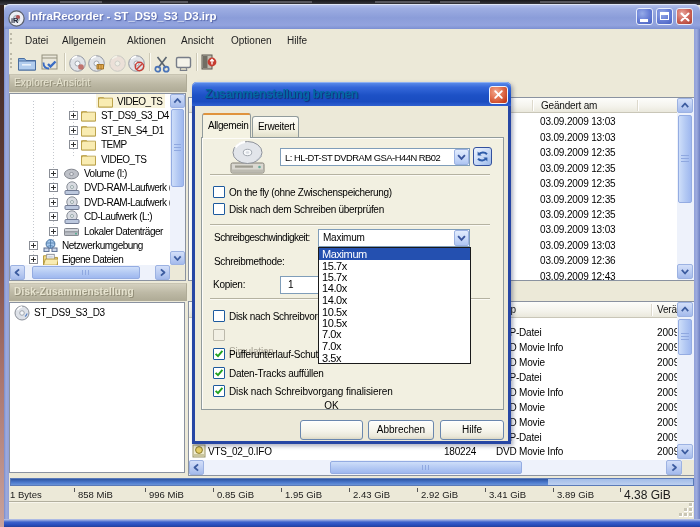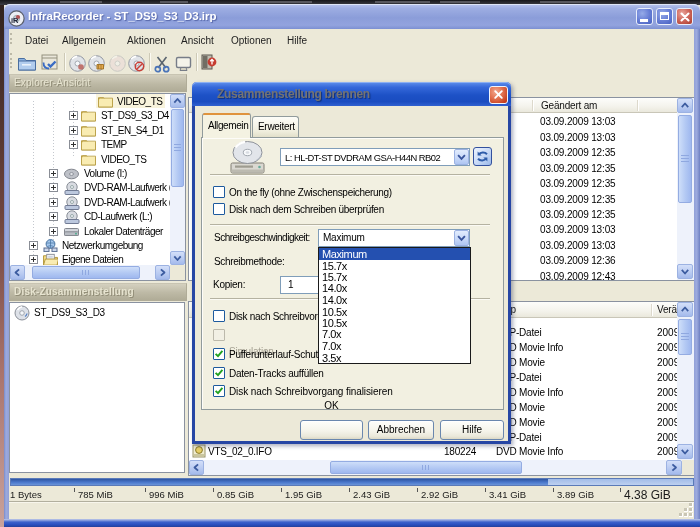--- a/index.html
+++ b/index.html
@@ -346,21 +346,21 @@
   </svg>
 <div class="a" style="left:330px;top:461px;width:192px;height:13px;border-radius:2px;
  background:linear-gradient(180deg,#cedef9,#b2c8f3 55%,#9fb8ef);border:1px solid #94ace2;box-sizing:border-box;"></div>
 <div class="a" style="left:422.0px;top:465px;width:8px;height:5px;background:repeating-linear-gradient(90deg,#8fa8e0 0 1px,transparent 1px 3px);"></div>
 <div class="a" style="left:682px;top:460px;width:12px;height:15px;background:#ece9d8;"></div>
 <div class="a" style="left:10px;top:478px;width:684px;height:8px;background:linear-gradient(180deg,#a2bce8,#bdd0f0);border:1px solid #5a7ab8;box-sizing:border-box;"></div>
 <div class="a" style="left:11px;top:479px;width:537px;height:6px;background:linear-gradient(180deg,#2e54a0,#4a78cc 55%,#6a94d8);"></div>
 <div class="a" style="left:6px;top:488px;width:1px;height:4px;background:#555;"></div>
 <div class="tx" style="left:10px;top:489px;font-size:9.5px;color:#1a1a1a;">1 Bytes</div>
 <div class="a" style="left:74px;top:488px;width:1px;height:4px;background:#555;"></div>
-<div class="tx" style="left:78px;top:489px;font-size:9.5px;color:#1a1a1a;">785 MiB</div>
+<div class="tx" style="left:78px;top:489px;font-size:9.5px;color:#1a1a1a;">858 MiB</div>
 <div class="a" style="left:145px;top:488px;width:1px;height:4px;background:#555;"></div>
 <div class="tx" style="left:149px;top:489px;font-size:9.5px;color:#1a1a1a;">996 MiB</div>
 <div class="a" style="left:213px;top:488px;width:1px;height:4px;background:#555;"></div>
 <div class="tx" style="left:217px;top:489px;font-size:9.5px;color:#1a1a1a;">0.85 GiB</div>
 <div class="a" style="left:281px;top:488px;width:1px;height:4px;background:#555;"></div>
 <div class="tx" style="left:285px;top:489px;font-size:9.5px;color:#1a1a1a;">1.95 GiB</div>
 <div class="a" style="left:349px;top:488px;width:1px;height:4px;background:#555;"></div>
 <div class="tx" style="left:353px;top:489px;font-size:9.5px;color:#1a1a1a;">2.43 GiB</div>
 <div class="a" style="left:417px;top:488px;width:1px;height:4px;background:#555;"></div>
 <div class="tx" style="left:421px;top:489px;font-size:9.5px;color:#1a1a1a;">2.92 GiB</div>
@@ -375,21 +375,21 @@
 <div class="a" style="left:689px;top:508px;width:3px;height:3px;background:#c9c6b5;border-right:1px solid #fff;border-bottom:1px solid #fff;box-sizing:content-box;"></div>
 <div class="a" style="left:684px;top:513px;width:3px;height:3px;background:#c9c6b5;border-right:1px solid #fff;border-bottom:1px solid #fff;box-sizing:content-box;"></div>
 <div class="a" style="left:689px;top:503px;width:3px;height:3px;background:#c9c6b5;border-right:1px solid #fff;border-bottom:1px solid #fff;box-sizing:content-box;"></div>
 <div class="a" style="left:684px;top:508px;width:3px;height:3px;background:#c9c6b5;border-right:1px solid #fff;border-bottom:1px solid #fff;box-sizing:content-box;"></div>
 <div class="a" style="left:679px;top:513px;width:3px;height:3px;background:#c9c6b5;border-right:1px solid #fff;border-bottom:1px solid #fff;box-sizing:content-box;"></div>
 <div class="a" style="left:192px;top:82px;width:319px;height:362px;border-radius:5px 5px 0 0;
  background:#2646a4;box-shadow:2px 2px 4px rgba(40,50,90,0.4);"></div>
 <div class="a" style="left:192px;top:82px;width:319px;height:24px;border-radius:5px 5px 0 0;
  background:linear-gradient(180deg,#6090ec 0%,#3568da 22%,#1d51c6 55%,#1a4cc0 82%,#3060d0 100%);
  box-shadow:inset 0 1px 0 #8cb0f2;"></div>
-<div class="tx" style="left:217px;top:88px;font-size:12px;font-weight:bold;color:#737373;letter-spacing:-0.3px;text-shadow:1px 1px 1px #10307a;">Zusammenstellung brennen</div>
+<div class="tx" style="left:205px;top:88px;font-size:12px;font-weight:bold;color:#0369a1;letter-spacing:-0.3px;text-shadow:1px 1px 1px #10307a;">Zusammenstellung brennen</div>
 <div class="a" style="left:489px;top:86px;width:19px;height:18px;border-radius:3px;border:1px solid #f0f4fc;box-sizing:border-box;
  background:radial-gradient(circle at 35% 30%,#f2a88e,#e2704e 45%,#c43c1c 85%);"></div>
 <svg class="a" style="left:492px;top:88px;" width="13" height="13" viewBox="0 0 13 13">
 <path d="M3.2 3.2 L9.8 9.8 M9.8 3.2 L3.2 9.8" stroke="#fff" stroke-width="1.9" stroke-linecap="round"></path>
   </svg>
 <div class="a" style="left:195px;top:106px;width:313px;height:335px;background:#ece9d8;"></div>
 <div class="a" style="left:252px;top:116px;width:47px;height:21px;background:linear-gradient(180deg,#fdfdf8,#f0eede 70%,#e2dfca);
  border:1px solid #919b9c;border-bottom:none;border-radius:3px 3px 0 0;box-sizing:border-box;"></div>
 <div class="tx" style="left:258px;top:121px;letter-spacing:-0.3px;">Erweitert</div>
 <div class="a" style="left:201px;top:137px;width:303px;height:273px;background:#f2f0e1;

